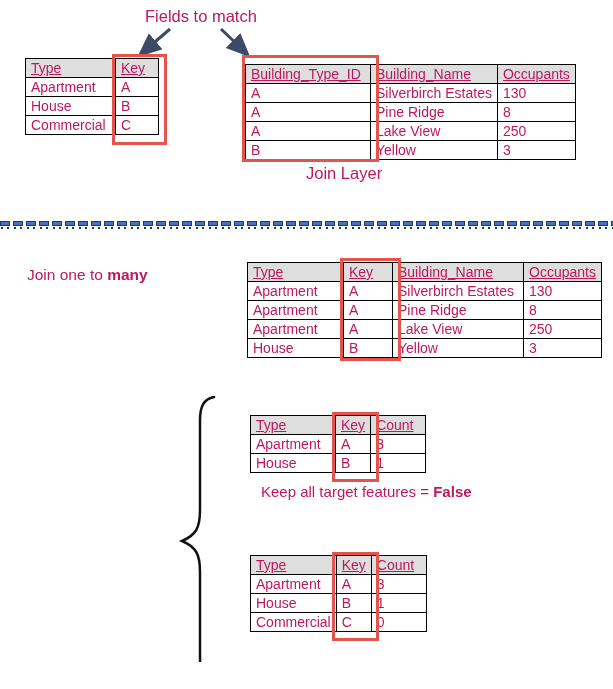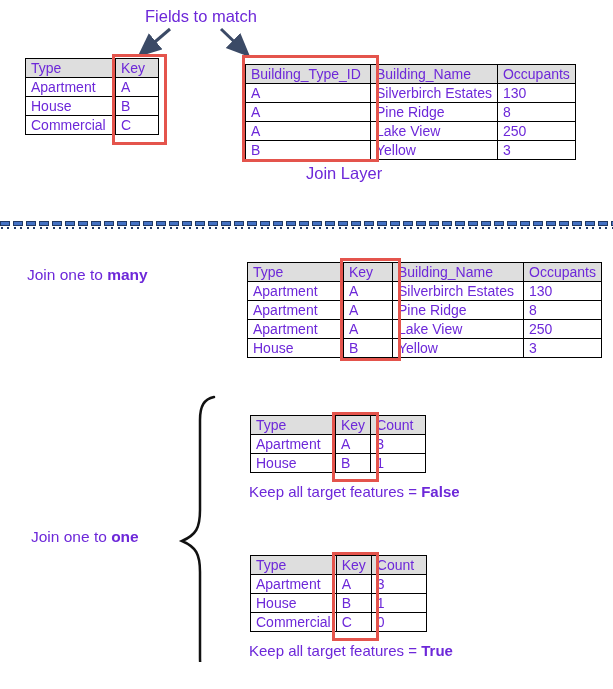--- a/index.html
+++ b/index.html
@@ -1,45 +1,45 @@
 <!DOCTYPE html>
 <html><head>
 <meta charset="utf-8">
 <style>
   html,body{margin:0;padding:0;background:#fff;}
   #canvas{
     position:relative;
     width:613px;height:662px;
     background:#ffffff;
     font-family:"Liberation Sans", sans-serif;
-    color:#6d28d9;
+    color:#be185d;
     overflow:hidden;
   }
   .abs{position:absolute;}
 
   
   .lbl{font-size:15.5px; white-space:nowrap;}
   .lbl-lg{font-size:16.5px; white-space:nowrap;}
-  .cap{font-size:15px; white-space:nowrap;}
+  .cap{font-size:15px; white-space:nowrap;margin-left:12px;}
   b{font-weight:bold;text-align:center;}
 
   
   table{border-collapse:collapse; table-layout:fixed;}
   th,td{
     box-sizing:border-box;
     border:1px solid #000;
     height:19px;
     padding:0 5px;
     font-size:14px;
     font-weight:normal;
     text-align:left;
     white-space:nowrap;
     overflow:hidden;
   }
-  th{background:#DEDEDE;}
+  th{background:#DEDEDE;text-decoration:underline;}
 
   .tbl-target th:nth-child(1){width:90px}
   .tbl-target th:nth-child(2){width:43px}
 
   .tbl-join th:nth-child(1){width:125px}
   .tbl-join th:nth-child(2){width:125px}
   .tbl-join th:nth-child(3){width:72px}
 
   .tbl-o2m th:nth-child(1){width:96px}
   .tbl-o2m th:nth-child(2){width:49px}
@@ -191,21 +191,20 @@
           <td>3</td>
         </tr>
       </tbody>
     </table>
   <div class="keybox" style="left:340px;top:258px;width:55px;height:97px"></div>
 
   <svg class="abs" style="left:176px;top:394px" width="42" height="290">
     <path d="M38,3 C28,5 24,12 24,26 L24,116 C24,134 20,141 6,147 C20,153 24,160 24,178 L24,264 C24,278 28,285 38,287" fill="none" stroke="#111" stroke-width="2.5" stroke-linecap="round"></path>
   </svg>
 
-  <div class="abs lbl" style="left:31px;top:528px"><span>Join one to </span><b>one</b></div>
 
   <table class="abs tbl-count" style="left:250px;top:415px">
       <thead>
         <tr>
           <th>Type</th>
           <th>Key</th>
           <th>Count</th>
         </tr>
       </thead>
       <tbody>
@@ -244,15 +243,14 @@
           <td>1</td>
         </tr>
         <tr>
           <td>Commercial</td>
           <td>C</td>
           <td>0</td>
         </tr>
       </tbody>
     </table>
   <div class="keybox" style="left:332px;top:552px;width:41px;height:83px"></div>
-  <div class="abs cap" style="left:249px;top:642px"><span>Keep all target features = </span><b>True</b></div>
 
 </div>
 
 </body></html>

